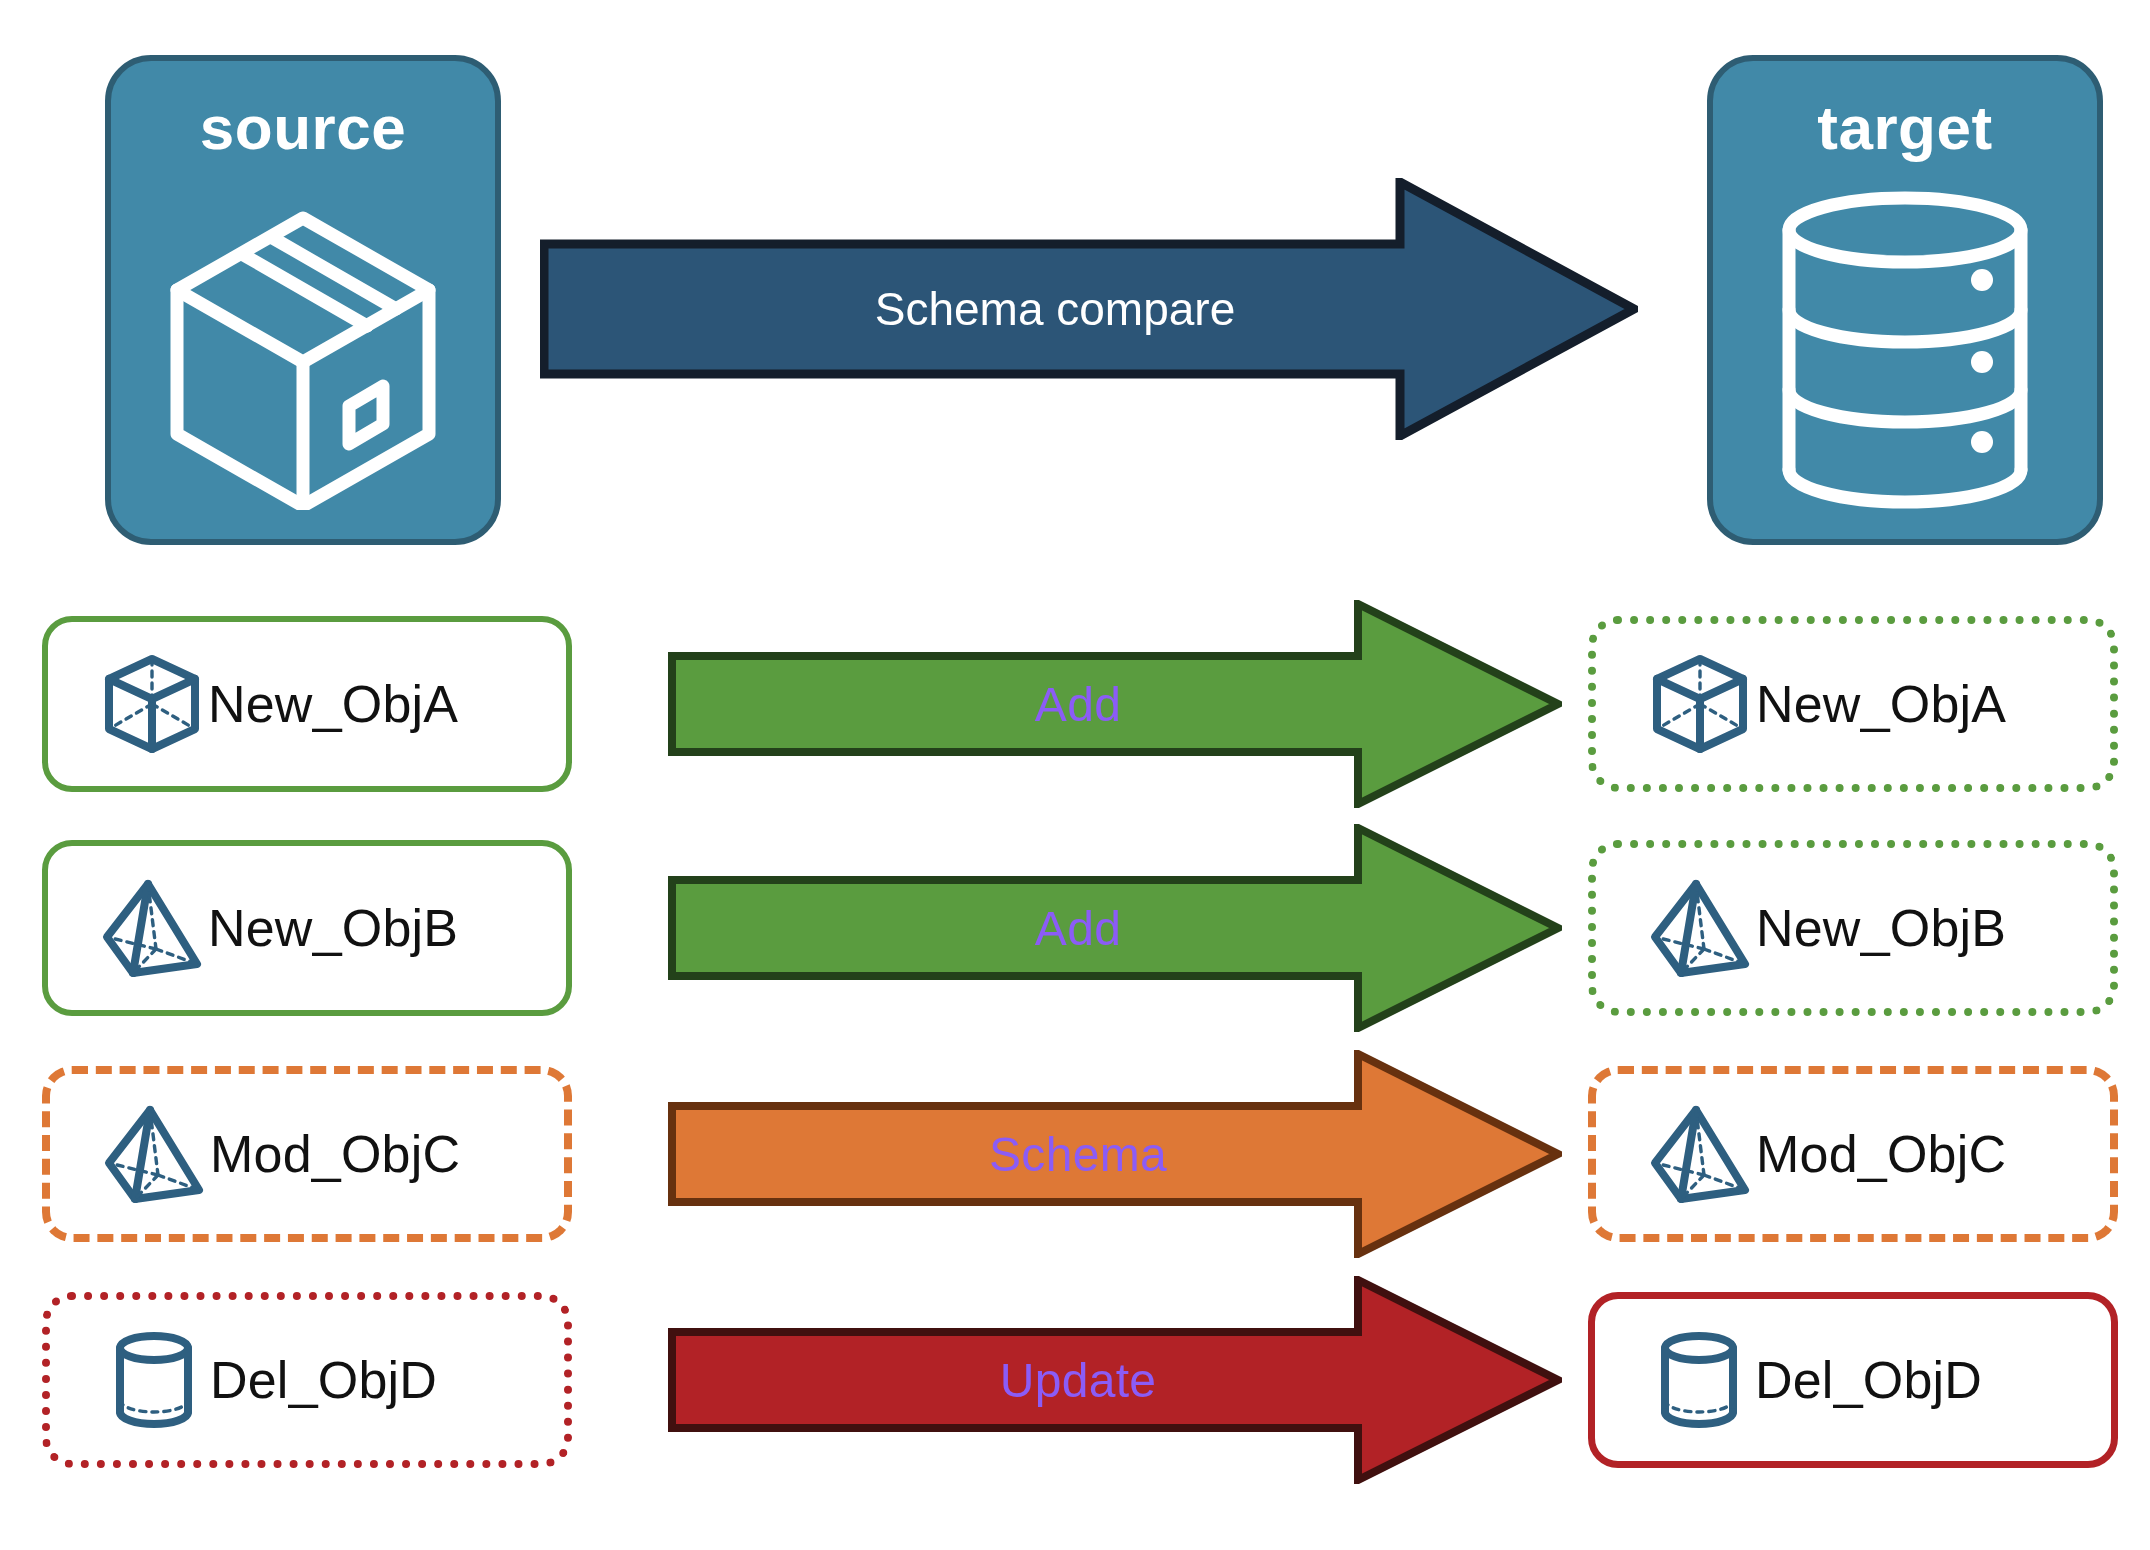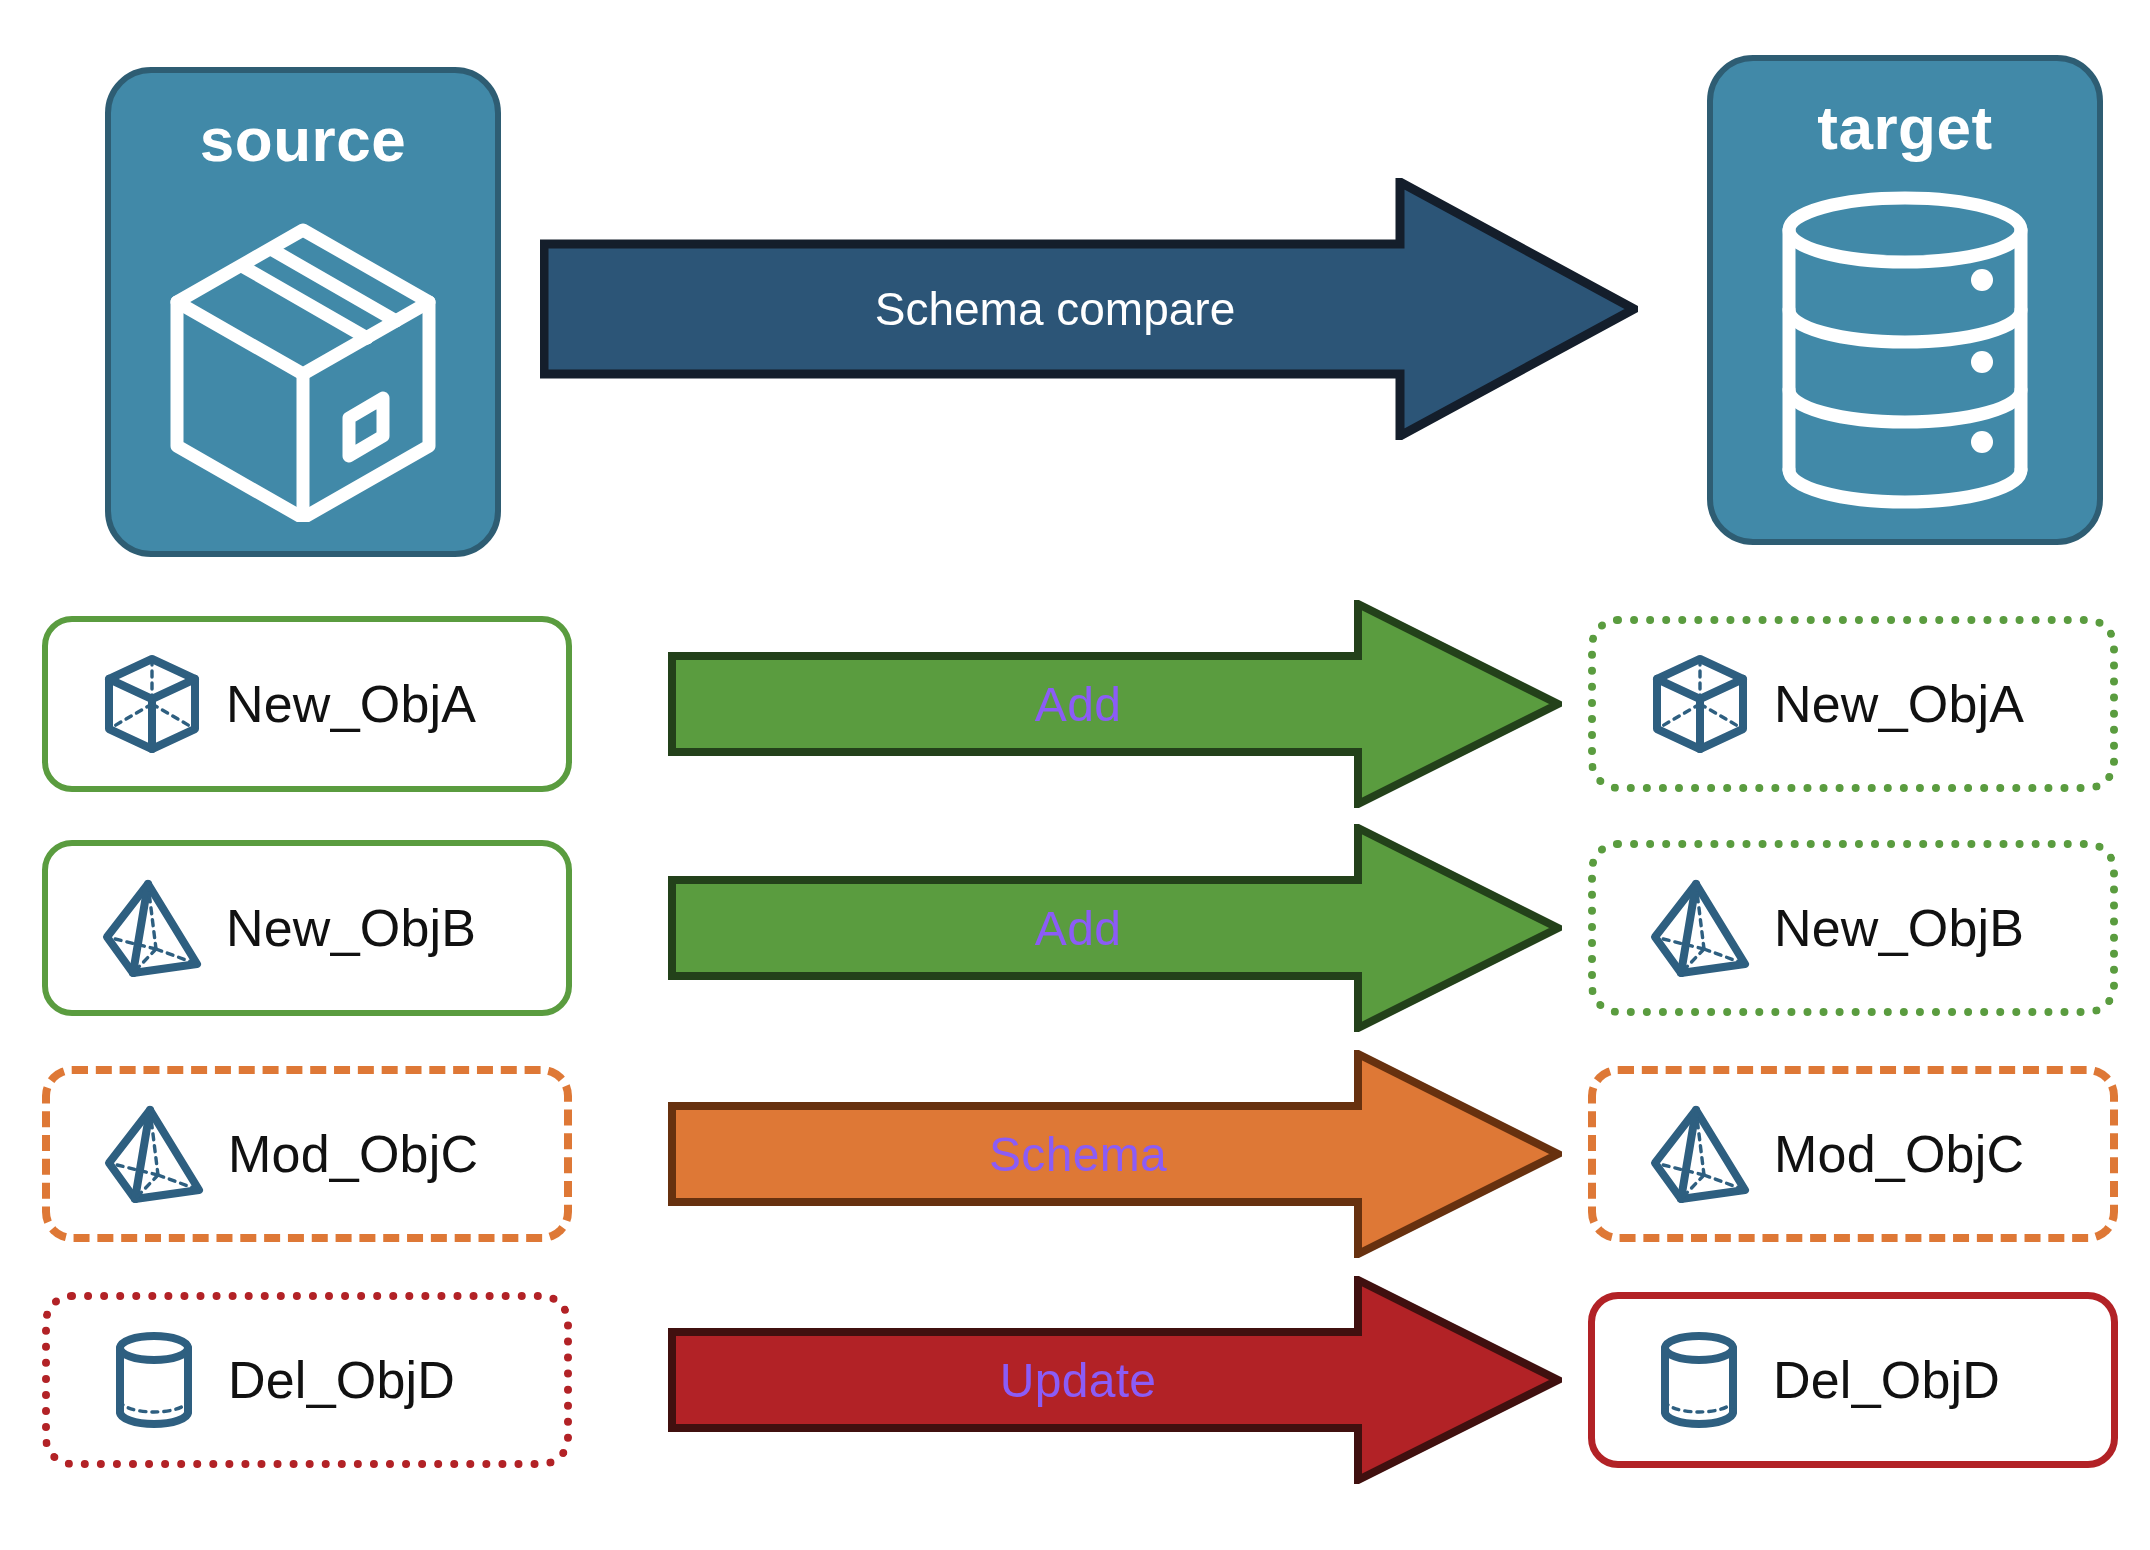--- a/index.html
+++ b/index.html
@@ -11,21 +11,21 @@
     position:absolute;width:396px;height:490px;
     background:#4189A8;border:6px solid #2E5D73;border-radius:46px;
     box-sizing:border-box;
     display:flex;flex-direction:column;align-items:center;
   }
   .endpoint .ep-title{
     color:#ffffff;font-weight:bold;font-size:62px;letter-spacing:0.5px;
     margin-top:34px;line-height:1.05;
   }
   .endpoint .ep-icon{flex:1;display:flex;align-items:center;justify-content:center;width:100%;}
-  #source-card{left:105px;top:67px;}
+  #source-card{left:105px;top:55px;}
   #target-card{left:1665px;top:55px;margin-left:42px;}
 
   
   #schema-arrow{position:absolute;left:540px;top:178px;width:1098px;height:262px;}
   #schema-arrow .lbl{
     position:absolute;left:0;top:0;width:1030px;height:262px;
     display:flex;align-items:center;justify-content:center;
     color:#ffffff;font-size:46px;pointer-events:none;
   }
 
@@ -39,21 +39,21 @@
   .objbox{
     position:absolute;box-sizing:border-box;height:176px;
     background:#ffffff;border-radius:30px;
     display:flex;align-items:center;
   }
   .objbox.left{left:42px;width:530px;}
   .objbox.right{left:1588px;width:530px;}
 
   .objbox .oi{width:112px;min-width:112px;margin-left:48px;display:flex;align-items:center;justify-content:center;}
   .objbox .olabel{
-    font-size:52px;color:#111111;margin-left:18px;white-space:nowrap;letter-spacing:0.2px;
+    font-size:52px;color:#111111;white-space:nowrap;letter-spacing:0.2px;
   }
 
   
   .bd-solid-green {border:6px solid #5A9C3F;}
   .bd-dotted-green{border:8px dotted #5A9C3F;}
   .bd-dashed-orange{border:8px dashed #DE7836;}
   .bd-dotted-red  {border:8px dotted #B22226;}
   .bd-solid-red   {border:7px solid #B22226;}
 
   

